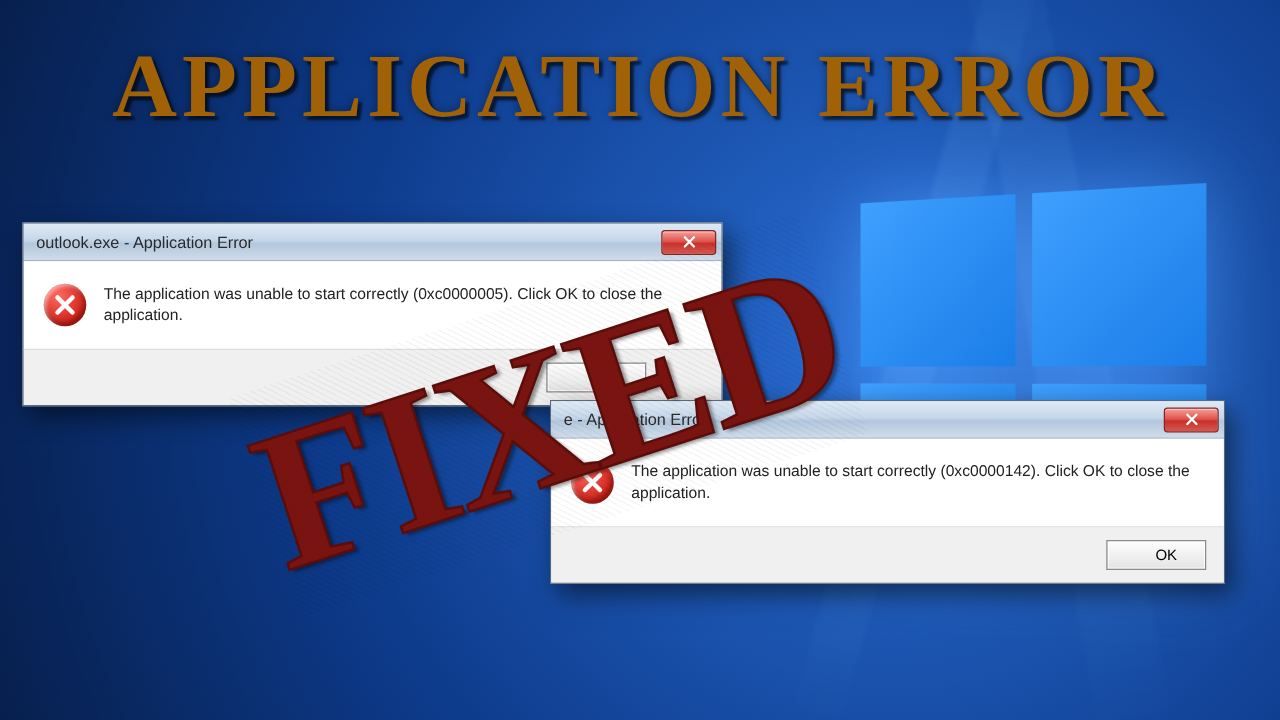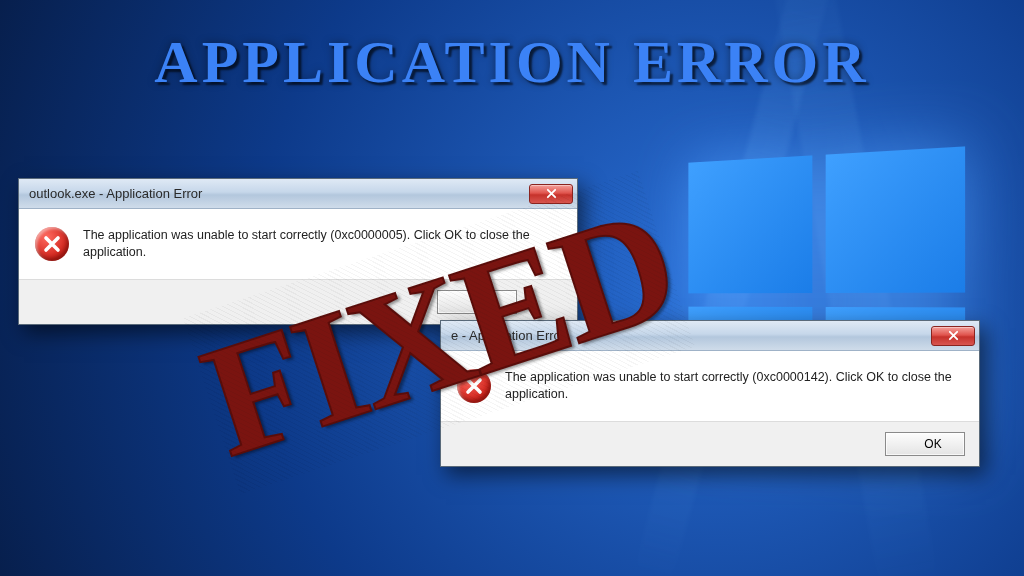--- a/index.html
+++ b/index.html
@@ -38,23 +38,23 @@
     .beam.b2 { width: 60px; height: 700px; left: 820px; top: -100px; transform: rotate(-10deg); opacity: .4; }
     
     .headline {
       position: absolute;
       top: 28px;
       left: 0;
       width: 100%;
       text-align: center;
       font-family: "Palatino Linotype", "Georgia", serif;
       font-weight: bold;
-      font-size: 60px;
+      font-size: 72px;
       letter-spacing: 4px;
-      color: #3b82f6;
+      color: #a16207;
       text-shadow: 3px 3px 2px rgba(0,0,0,.6), 0 0 8px rgba(0,0,0,.4);
       font-variant: small-caps;
     }
     
     .dlg {
       position: absolute;
       background: #f0f0f0;
       border: 1px solid #5a6a7a;
       box-shadow: 6px 8px 20px rgba(0,0,0,.55), 0 0 0 1px rgba(255,255,255,.4) inset;
     }

